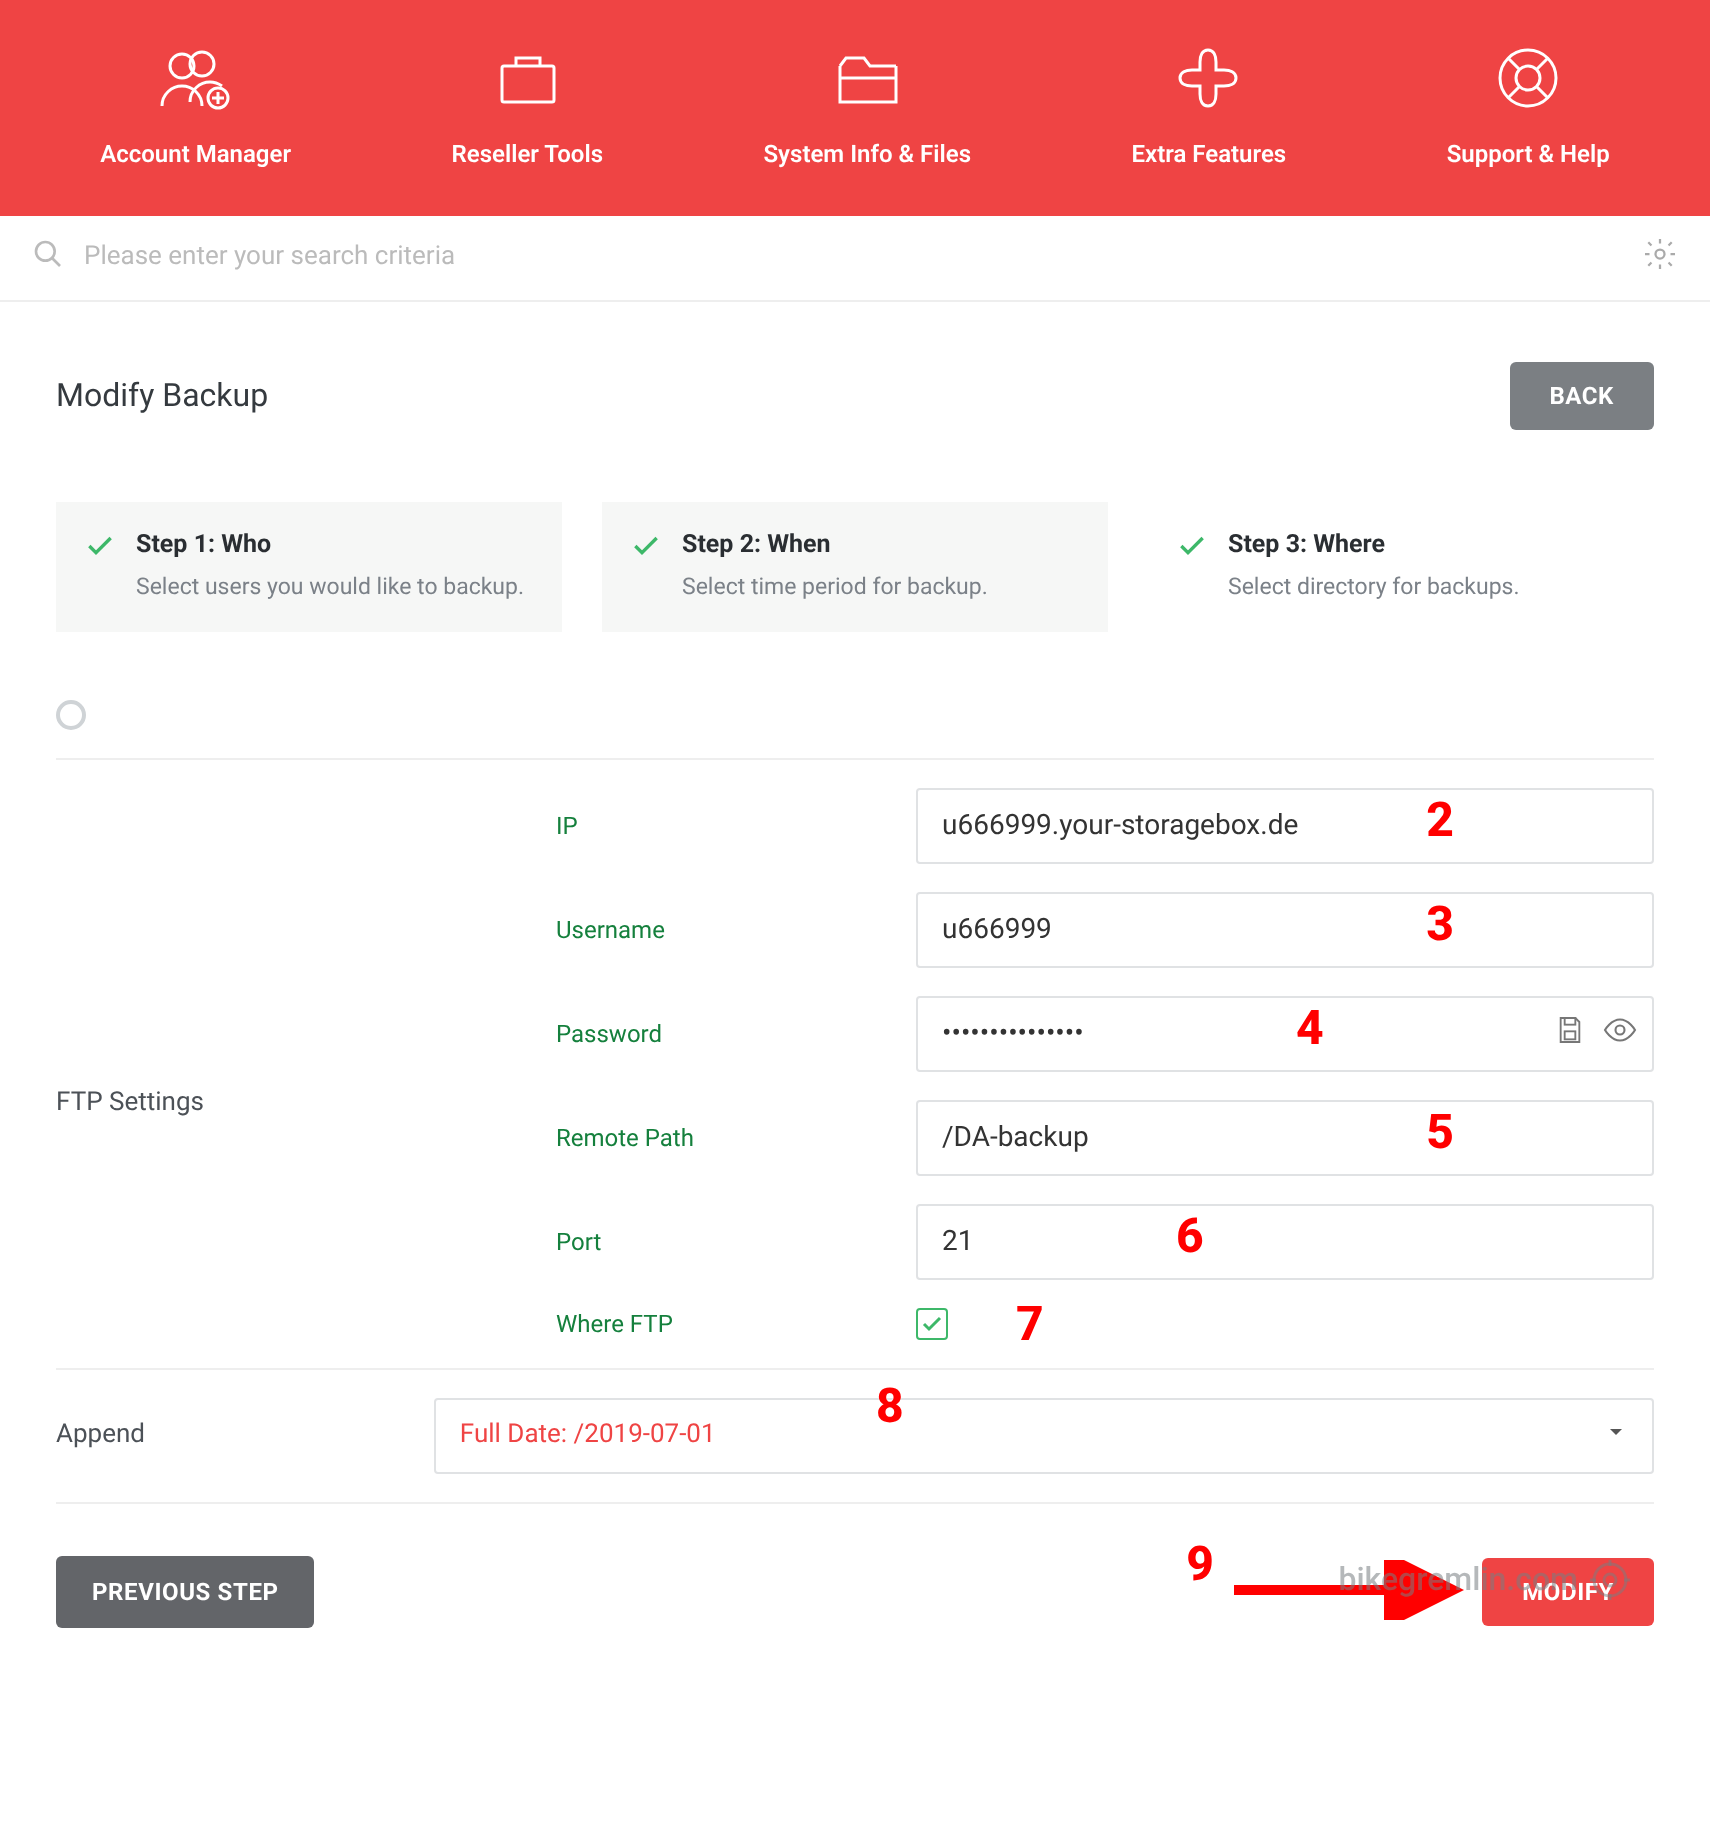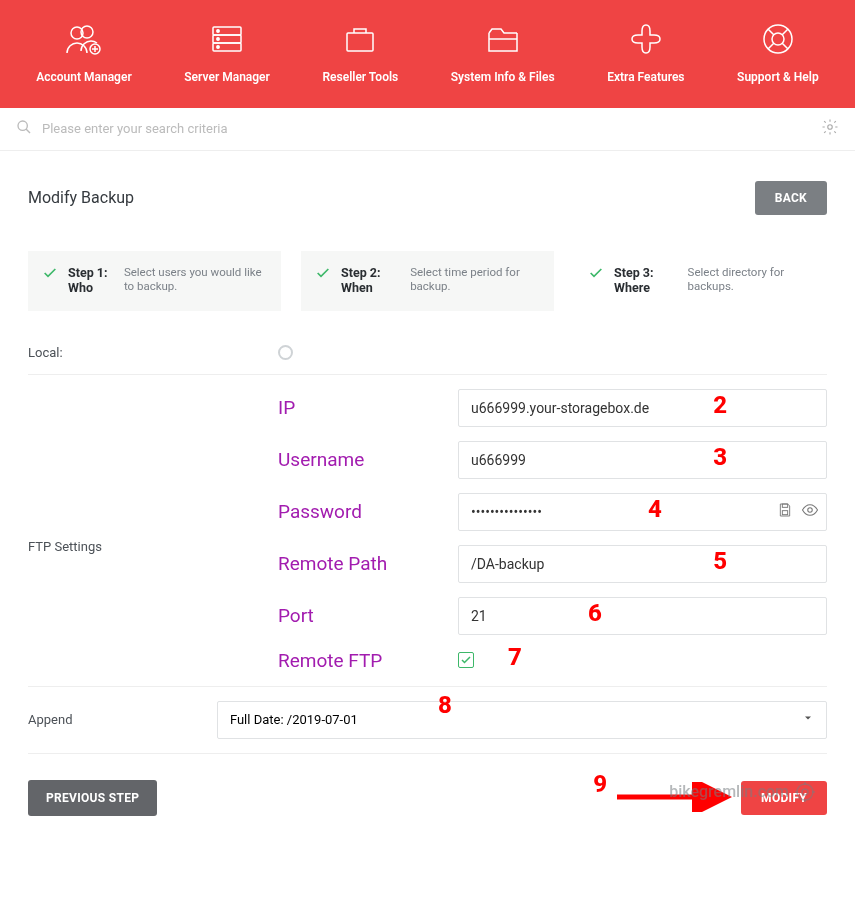--- a/index.html
+++ b/index.html
@@ -22,45 +22,45 @@
   .page-title { font-size: 16px; font-weight: 400; color: #353a3f; }
   .btn { border: none; border-radius: 3px; padding: 10px 20px; font-weight: 700; font-size: 12px; cursor: pointer; letter-spacing: .3px; }
   .btn-dark { background: #7b7f83; color: #fff; }
   .btn-primary { background: #ef4444; color: #fff; }
   .btn-dark-2 { background: #636569; color: #fff; padding: 11px 18px; }
 
   .steps { display: flex; gap: 20px; margin-bottom: 20px; }
   .step { flex: 1; background: #f6f7f6; padding: 14px 14px 16px; display: flex; gap: 10px; }
   .step:last-child { background: #fff; }
   .check-icon svg { stroke: #3db869; stroke-width: 2.5; fill: none; }
-  .step-body { display: flex; gap: 6px; }
+  .step-body { display: flex; flex-direction: column; gap: 6px; }
   .step-title { font-size: 12.5px; font-weight: 700; color: #2a2e32; }
   .step-desc  { font-size: 11.5px; color: #7b8188; }
 
   .section-row { display: flex; align-items: center; padding: 14px 0; border-bottom: 1px solid #eee; }
   .section-row:last-of-type { border-bottom: none; }
   .section-label { width: 250px; font-size: 13px; color: #4c5157; }
   .section-label-top { align-self: flex-start; padding-top: 14px; }
   .radio { width: 15px; height: 15px; border: 2px solid #cfd3d6; border-radius: 50%; display: inline-block; position: relative; }
   .radio.checked { border-color: #3db869; }
   .radio.checked::after { content: ""; position: absolute; inset: 2px; margin: auto; width: 7px; height: 7px; background: #3db869; border-radius: 50%; }
 
   .form-area { flex: 1; }
   .form-row { display: flex; align-items: center; margin-bottom: 14px; }
   .form-row:last-child { margin-bottom: 0; }
-  .field-label { width: 180px; font-size: 19px; color: #a21caf; }
+  .field-label { width: 180px; font-size: 12px; color: #15803d; }
   .field-wrap { flex: 1; position: relative; }
   .input { width: 100%; height: 38px; padding: 0 12px; border: 1px solid #e0e2e4; border-radius: 2px; font-size: 14px; color: #333; outline: none; }
   .input-icons { position: absolute; right: 8px; top: 0; bottom: 0; display: flex; align-items: center; gap: 8px; }
   .mini-icon svg { stroke: #777; fill: none; stroke-width: 1.4; }
 
   .checkbox { width: 16px; height: 16px; border: 1.5px solid #3db869; border-radius: 2px; display: flex; align-items: center; justify-content: center; }
   .checkbox svg { stroke: #3db869; stroke-width: 3; fill: none; }
 
-  .dropdown { width: 100%; height: 38px; border: 1px solid #e0e2e4; border-radius: 2px; padding: 0 12px; display: flex; align-items: center; justify-content: space-between; font-size: 13px; color: #000000; cursor: pointer; }
+  .dropdown { width: 100%; height: 38px; border: 1px solid #e0e2e4; border-radius: 2px; padding: 0 12px; display: flex; align-items: center; justify-content: space-between; font-size: 13px; color: #ef4444; cursor: pointer; }
   .caret svg { fill: #555; }
 
   .footer-row { display: flex; justify-content: space-between; align-items: center; margin-top: 26px; }
 
   .annot { position: absolute; font-size: 24px; font-weight: 800; color: #f00; text-shadow: 0 0 1px #fff; pointer-events: none; }
   .arrow { position: absolute; pointer-events: none; }
   .watermark { position: absolute; font-size: 16px; font-weight: 500; color: rgba(120,125,130,.55); pointer-events: none; display:flex; align-items:center; gap:4px; }
   .watermark svg { stroke: rgba(120,125,130,.5); fill:none; stroke-width:1.5; }
 
   .rel { position: relative; }
@@ -74,33 +74,20 @@
       <svg width="40" height="40" viewBox="0 0 40 40">
           <circle cx="13" cy="14" r="6"></circle>
           <circle cx="23" cy="13" r="6"></circle>
           <path d="M3 34c0-6 5-10 10-10s10 4 10 10"></path>
           <path d="M17 32c0-6 5-10 10-10 2 0 4 .6 6 2"></path>
           <circle cx="31" cy="30" r="5"></circle>
           <path d="M31 27v6M28 30h6"></path>
         </svg>
     </span>
     <span class="nav-label">Account Manager</span>
-  </div>
-  <div class="nav-item">
-    <span class="nav-icon">
-      <svg width="40" height="40" viewBox="0 0 40 40">
-          <rect x="6" y="8" width="28" height="8" rx="1"></rect>
-          <rect x="6" y="16" width="28" height="8" rx="1"></rect>
-          <rect x="6" y="24" width="28" height="8" rx="1"></rect>
-          <circle cx="11" cy="12" r="1.2" fill="#fff"></circle>
-          <circle cx="11" cy="20" r="1.2" fill="#fff"></circle>
-          <circle cx="11" cy="28" r="1.2" fill="#fff"></circle>
-        </svg>
-    </span>
-    <span class="nav-label">Server Manager</span>
   </div>
   <div class="nav-item">
     <span class="nav-icon">
       <svg width="40" height="40" viewBox="0 0 40 40">
           <rect x="7" y="14" width="26" height="18" rx="1"></rect>
           <path d="M14 14v-4h12v4"></path>
         </svg>
     </span>
     <span class="nav-label">Reseller Tools</span>
   </div>
@@ -179,21 +166,20 @@
             <path d="M4 12l5 5L20 6"></path>
           </svg></span>
       <div class="step-body">
         <span class="step-title">Step 3: Where</span>
         <span class="step-desc">Select directory for backups.</span>
       </div>
     </div>
   </div>
 
   <div class="section-row">
-    <span class="section-label">Local:</span>
     <span class="radio"></span>
   </div>
 
 
   <div class="section-row" style="align-items:stretch;">
     <span class="section-label section-label-top" style="padding-top:150px;">FTP Settings</span>
     <div class="form-area">
       <div class="form-row rel">
         <span class="field-label">IP</span>
         <div class="field-wrap"><input class="input" value="u666999.your-storagebox.de" style=""></div>
@@ -226,21 +212,21 @@
         <span class="field-label">Remote Path</span>
         <div class="field-wrap"><input class="input" value="/DA-backup" style=""></div>
         <span class="annot" style="right:100px; top:2px;">5</span>
       </div>
       <div class="form-row rel">
         <span class="field-label">Port</span>
         <div class="field-wrap"><input class="input" value="21" style=""></div>
         <span class="annot" style="left:310px; top:2px;">6</span>
       </div>
       <div class="form-row rel">
-        <span class="field-label">Remote FTP</span>
+        <span class="field-label">Where FTP</span>
         <span class="checkbox">
             <svg width="12" height="12" viewBox="0 0 24 24">
               <path d="M4 12l5 5L20 6"></path>
             </svg>
           </span>
         <span class="annot" style="left:230px; top:-6px;">7</span>
       </div>
     </div>
   </div>
 

